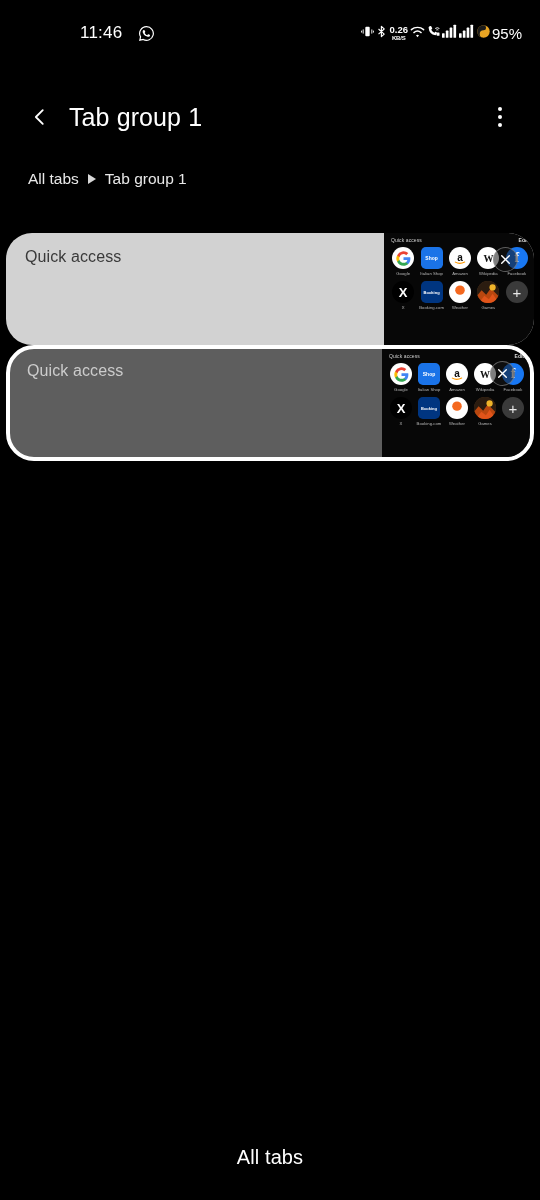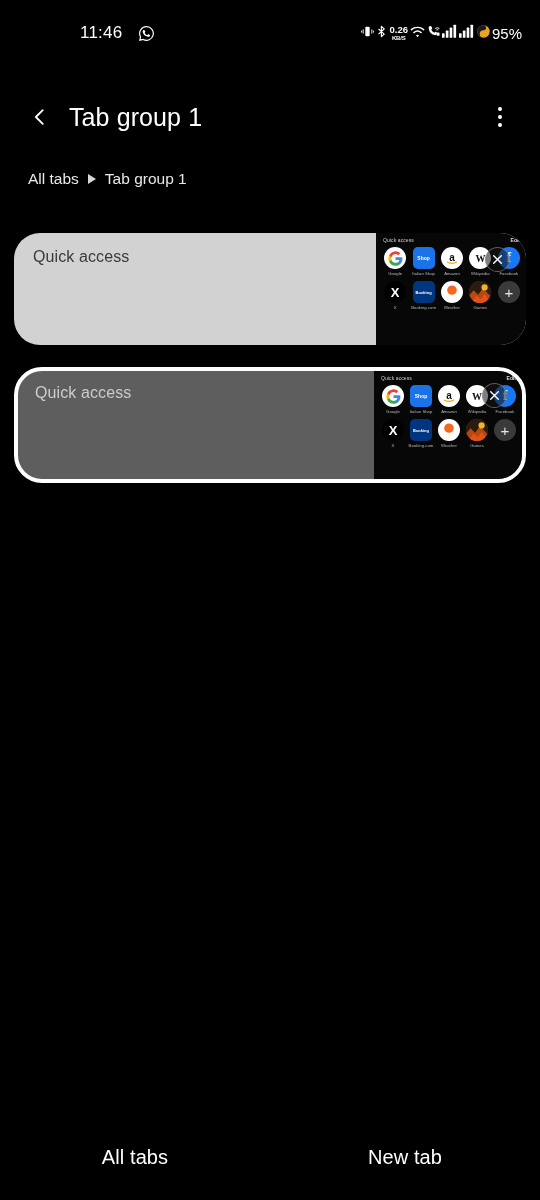--- a/index.html
+++ b/index.html
@@ -135,22 +135,21 @@
   }
 
   
   .cards {
     position: absolute;
     top: 233px; left: 0;
     width: 540px;
   }
   .card-wrap {
     position: relative;
-    margin-bottom: 22px;
-    padding: 0 14px;
+    padding: 0 6px;
     box-sizing: border-box;
     width: 540px;
   }
   .card {
     position: relative;
     height: 112px;
     border-radius: 26px;
     box-sizing: border-box;
     overflow: visible;
   }
@@ -587,14 +586,13 @@
           <path fill="none" stroke="#ffffff" stroke-width="2.6" stroke-linecap="round" d="M5 5l14 14M19 5L5 19"></path>
         </svg>
       </div>
     </div>
   </div>
 
 </div>
 
 <div class="bottombar">
   <div class="bb-btn">All tabs</div>
-  <div class="bb-btn">New tab</div>
 </div>
 
 </body></html>

